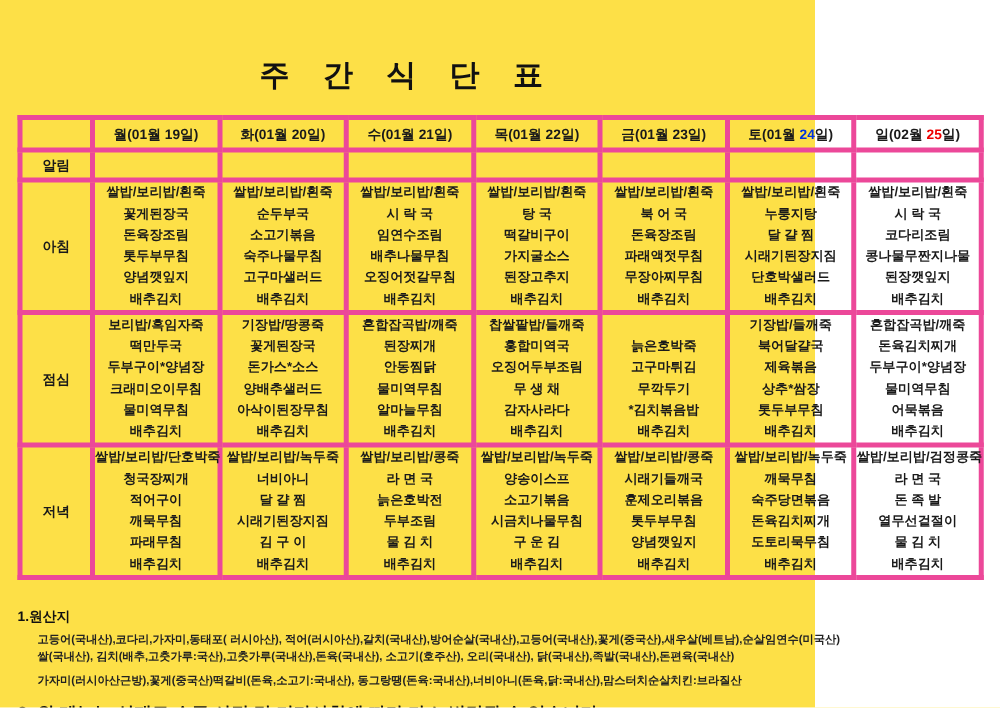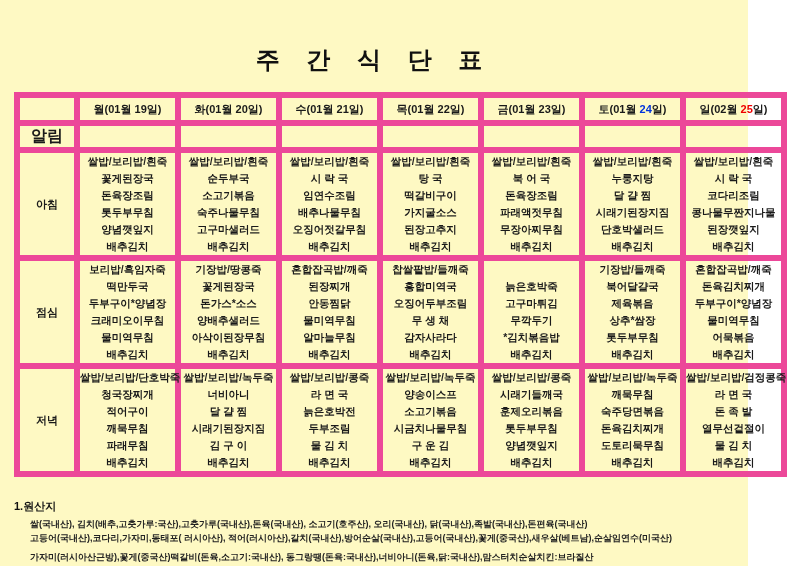--- a/index.html
+++ b/index.html
@@ -1,43 +1,43 @@
 <!DOCTYPE html>
 <html><head>
 <meta charset="utf-8">
 <style>
   html,body{margin:0;padding:0;background:#fff;}
   body{
     width:800px;height:566px;overflow:hidden;
     font-family:"Liberation Sans","DejaVu Sans",sans-serif;
     color:#1a1a1a;
   }
-  .page{position:relative;width:748px;height:566px;background:#fef9c3;}
+  .page{position:relative;width:652px;height:566px;background:#fde047;}
   .title{
     text-align:center;
     font-size:24px;font-weight:bold;
     letter-spacing:10px;
     padding-top:44px;margin:0 0 16px 0;color:#111;
   }
   table.menu{
     border-collapse:collapse;
     table-layout:fixed;
     margin-left:14px;
     width:773px;
     border:2px solid #222;
   }
   table.menu th,table.menu td{
-    border:6px solid #ec4899;
+    border:4px solid #ec4899;
     padding:0;
     text-align:center;
     vertical-align:middle;
   }
   th.corner,th.rowlabel{width:54px;font-size:11px;font-weight:bold;}
   th.day-th{font-size:11px;font-weight:bold;height:22px;}
-  tr.notice-row th,tr.notice-row td{height:20px;font-size:16px;}
+  tr.notice-row th,tr.notice-row td{height:20px;font-size:11px;}
   td.meal-cell{padding:2px 1px;}
   .menu-item{
     font-size:10.5px;font-weight:bold;
     line-height:17px;white-space:pre;
     text-align:center;color:#1a1a1a;
   }
   .notes{margin:22px 0 0 14px;}
   .origin-heading{font-size:11px;font-weight:bold;color:#111;}
   .origin-lines{margin:5px 0 0 16px;}
   .origin-line{font-size:9px;font-weight:bold;line-height:11px;margin-top:3px;color:#222;white-space:pre;}
@@ -251,21 +251,21 @@
             <div class="menu-item">물 김 치</div>
             <div class="menu-item">배추김치</div>
           </td>
         </tr>
     </tbody>
   </table>
 
   <div class="notes">
     <div class="origin-heading">1.원산지</div>
     <div class="origin-lines" id="origin-lines">
+        <div class="origin-line">고등어(국내산),코다리,가자미,동태포( 러시아산), 적어(러시아산),갈치(국내산),방어순살(국내산),고등어(국내산),꽃게(중국산),새우살(베트남),순살임연수(미국산)</div>
         <div class="origin-line">쌀(국내산), 김치(배추,고춧가루:국산),고춧가루(국내산),돈육(국내산), 소고기(호주산), 오리(국내산), 닭(국내산),족발(국내산),돈편육(국내산)</div>
-        <div class="origin-line">고등어(국내산),코다리,가자미,동태포( 러시아산), 적어(러시아산),갈치(국내산),방어순살(국내산),고등어(국내산),꽃게(중국산),새우살(베트남),순살임연수(미국산)</div>
         <div class="origin-line gap">가자미(러시아산근방),꽃게(중국산)떡갈비(돈육,소고기:국내산), 동그랑땡(돈육:국내산),너비아니(돈육,닭:국내산),맘스터치순살치킨:브라질산</div>
       </div>
   </div>
 
   <div class="footer-note">2. 위 메뉴는 식재료 수급 사정 및 기타사항에 따라 다소 변경될 수 있습니다.</div>
 
 </div>
 
 </body></html>

